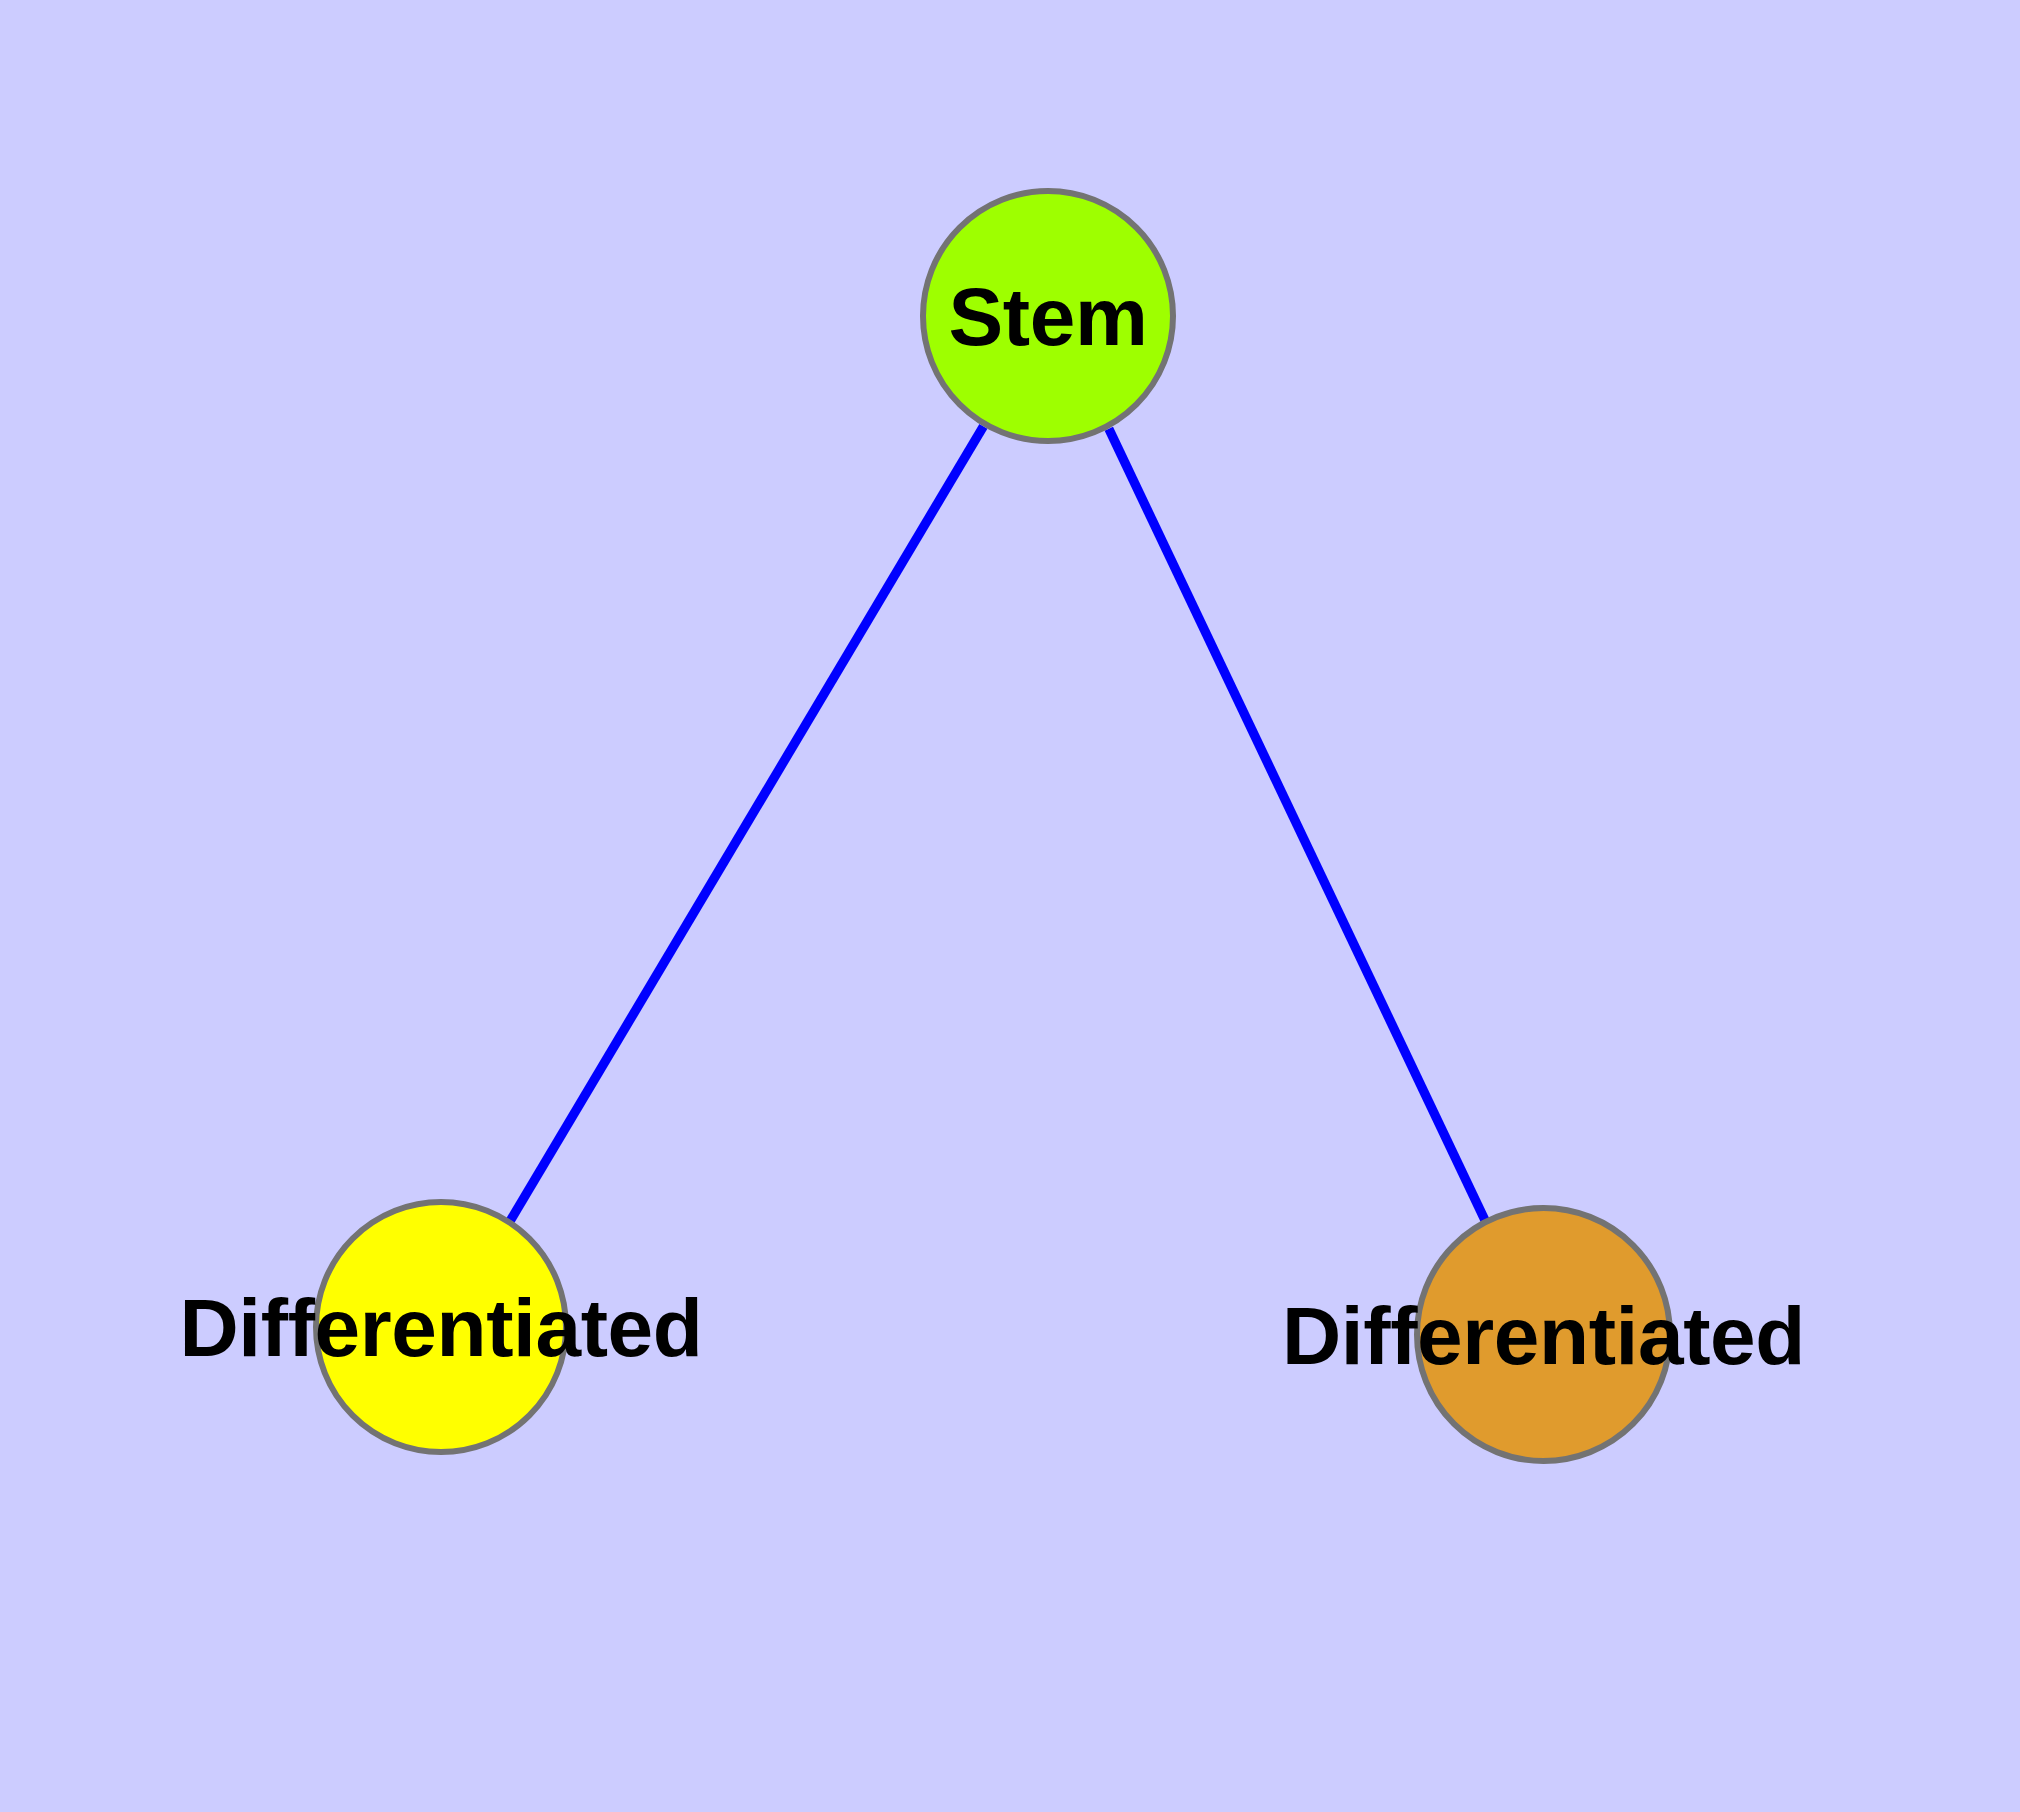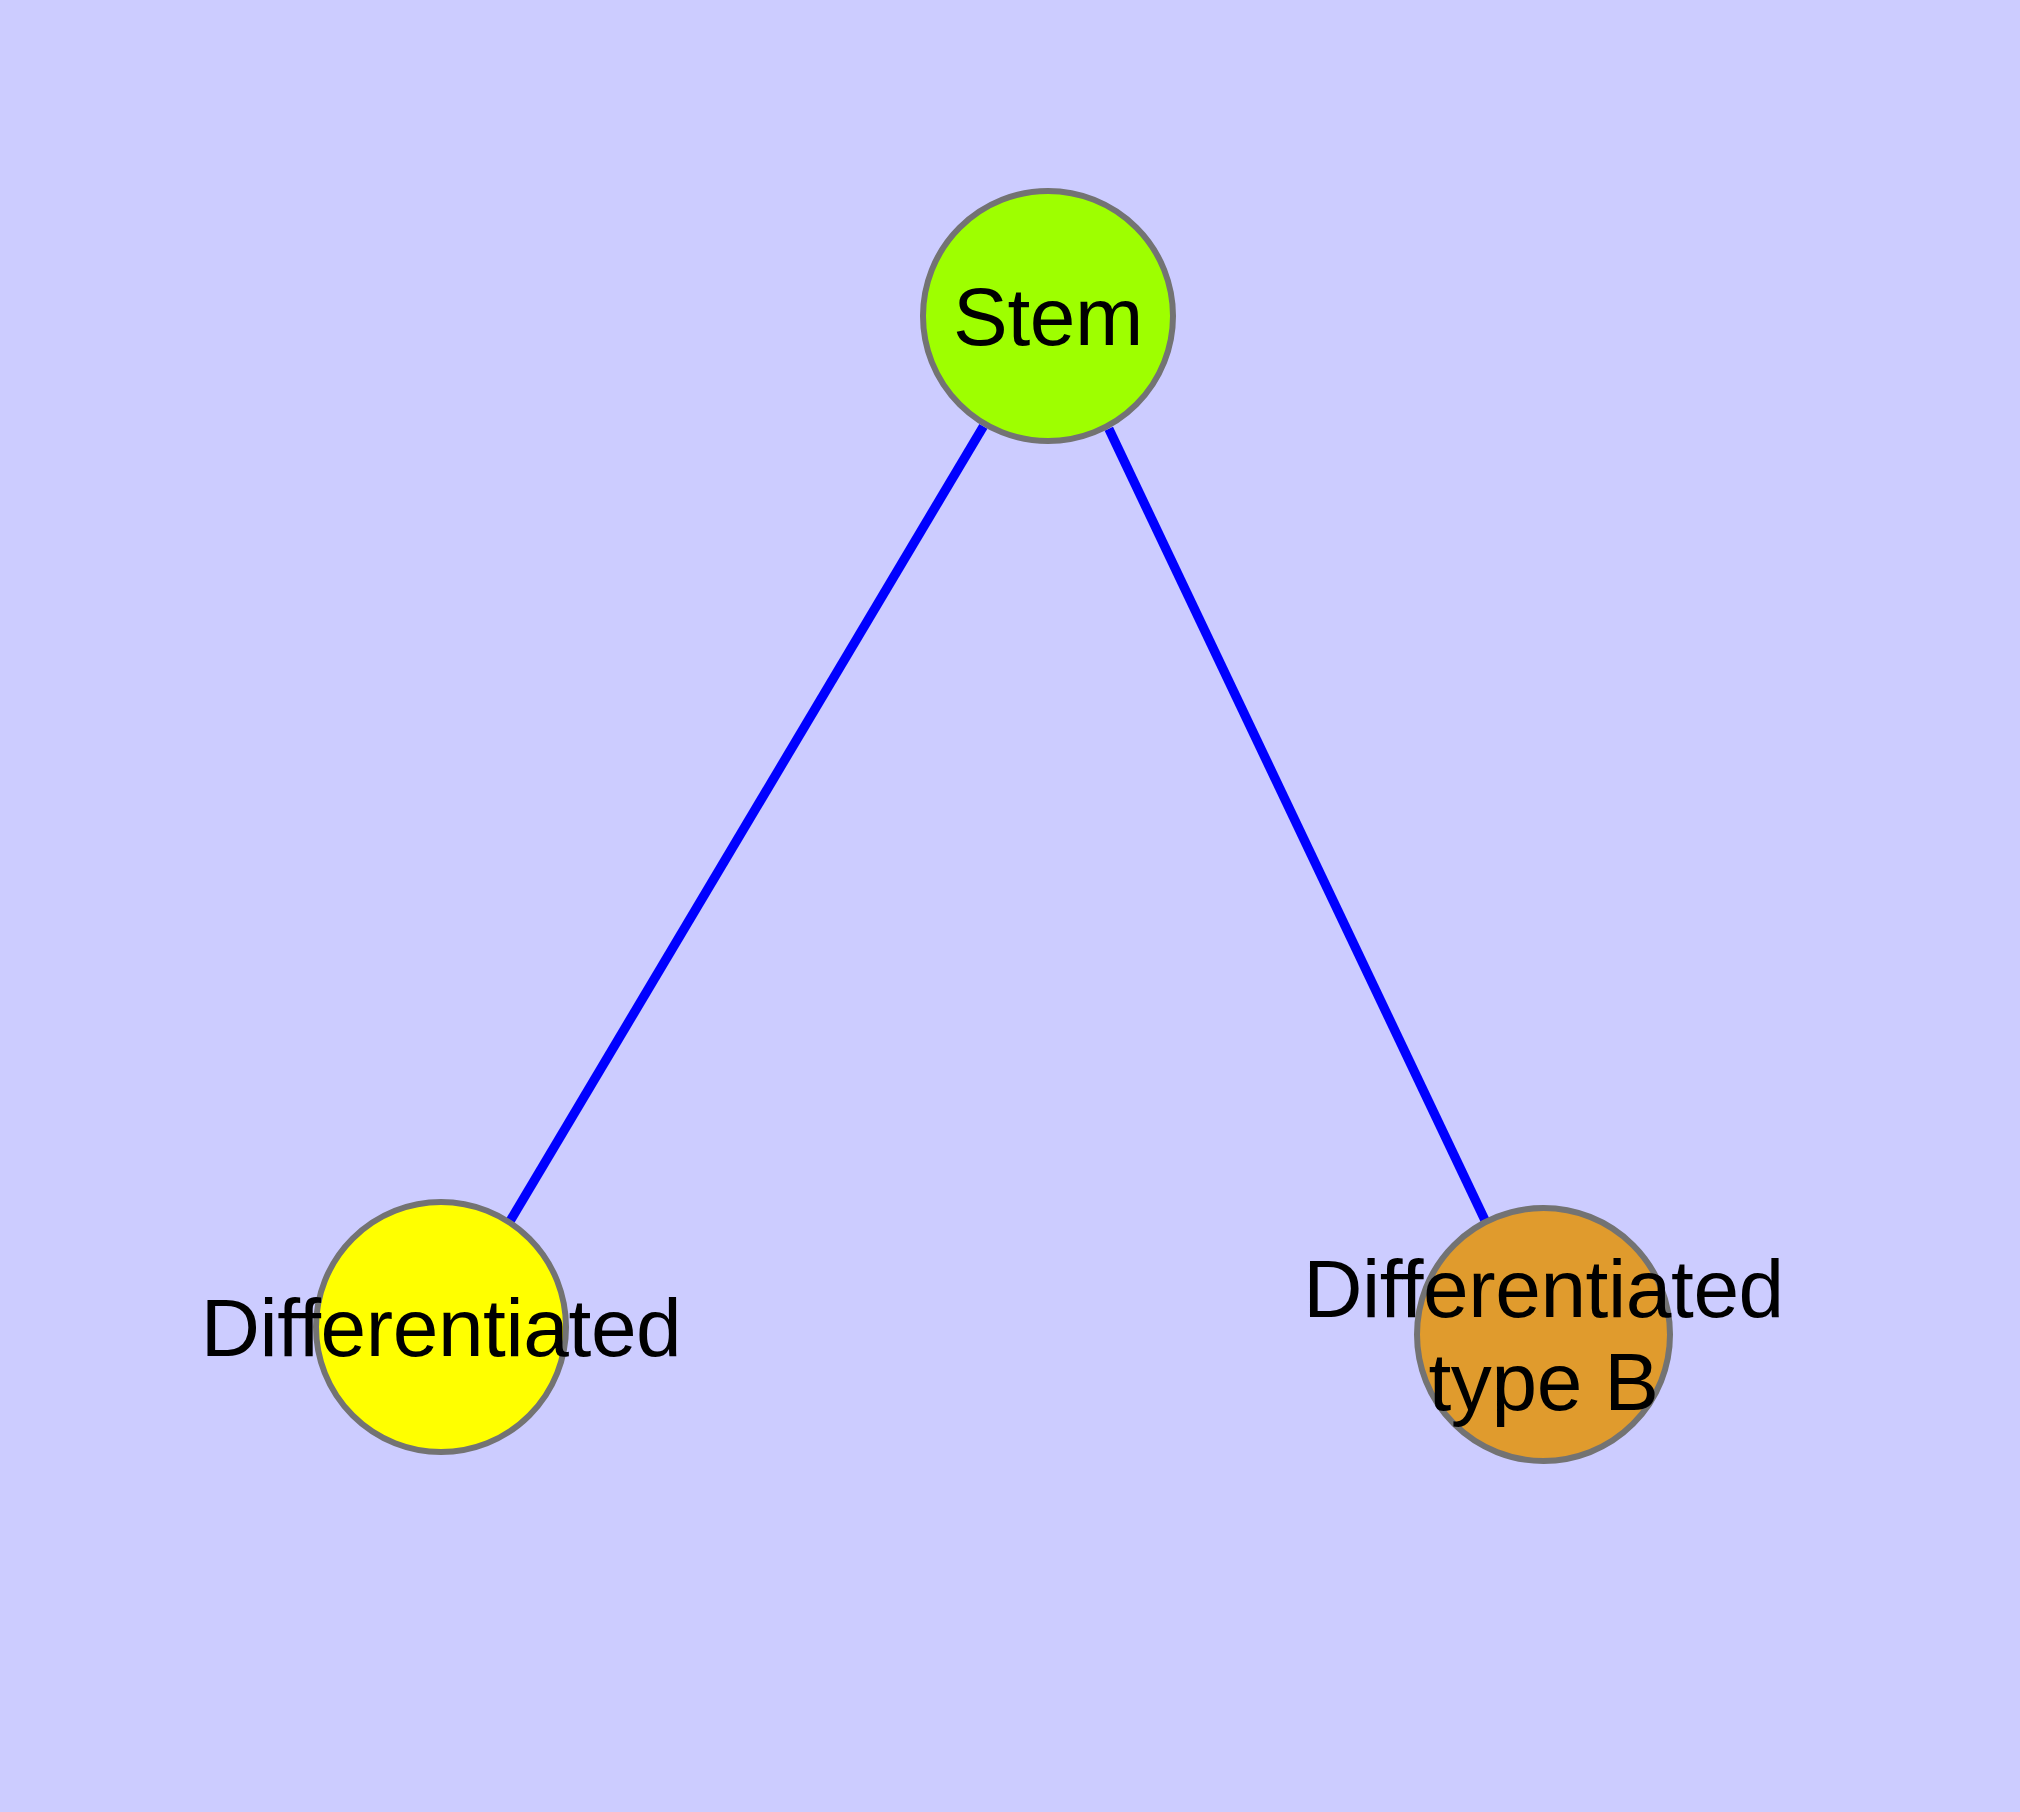--- a/index.html
+++ b/index.html
@@ -42,21 +42,21 @@
     box-sizing: border-box;
     border: 6px solid #737373;
   }
   .node-label {
     position: absolute;
     left: 50%;
     top: 50%;
     transform: translate(-50%, -50%);
     white-space: nowrap;
     text-align: center;
-    font-weight: normal;
+    font-weight: bold;
     font-size: 82px;
     line-height: 93px;
     color: #000000;
     letter-spacing: -0.4px;
     pointer-events: none;
     font-family: "Liberation Sans", "DejaVu Sans", sans-serif;
   }
   .node-label .lbl-line { display: block; }
 </style>
 </head>
@@ -79,19 +79,18 @@
 
     <div class="graph-node" style="left: 313px; top: 1199px; width: 256px; height: 256px; background: rgb(255, 255, 0); border-color: rgb(115, 115, 115); border-width: 6px;">
       <div class="node-label" style="font-size: 82px; color: rgb(0, 0, 0);">
         <span class="lbl-line">Differentiated</span>
       </div>
     </div>
 
     <div class="graph-node" style="left: 1414px; top: 1205px; width: 259px; height: 259px; background: rgb(224, 155, 45); border-color: rgb(115, 115, 115); border-width: 6px;">
       <div class="node-label" style="font-size: 82px; color: rgb(0, 0, 0);">
         <span class="lbl-line">Differentiated</span>
-        <span class="lbl-line">type B</span>
       </div>
     </div>
 
   </div>
 </div>
 
 
 </body></html>

